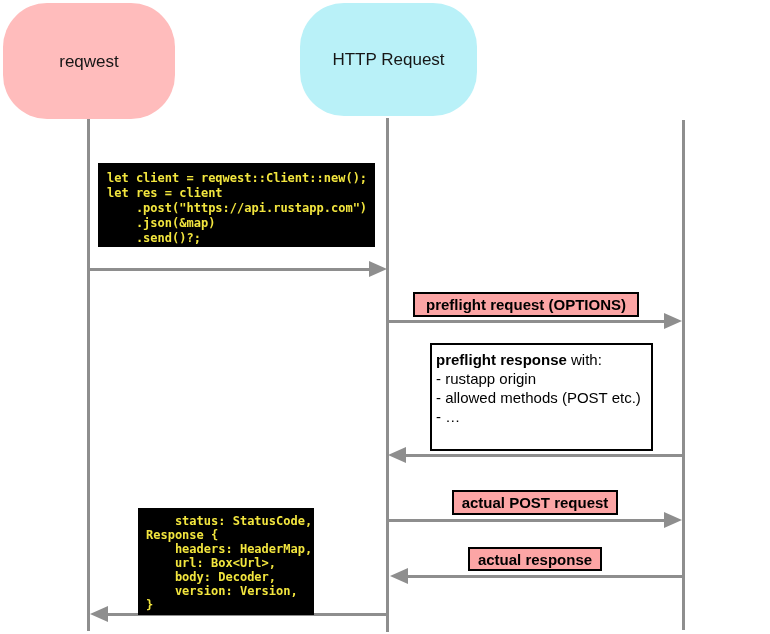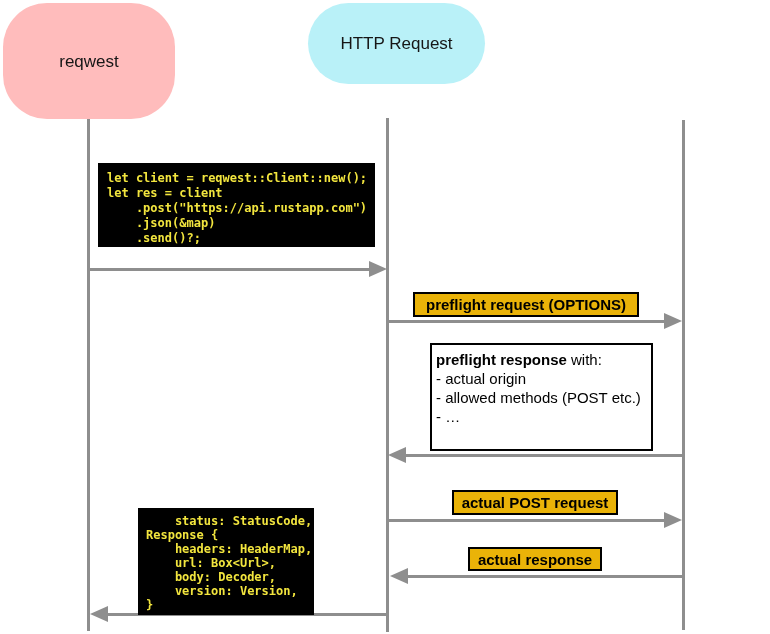--- a/index.html
+++ b/index.html
@@ -17,21 +17,21 @@
     border-radius: 44px;
     display: flex;
     align-items: center;
     justify-content: center;
     text-align: center;
     color: #161616;
     font-size: 17px;
     line-height: 21px;
   }
   .p-reqwest { left: 3px;  top: 3px; width: 172px; height: 116px; background: #ffbcbc; }
-  .p-http    { left: 308px; top: 3px; width: 177px; height: 81px; background: #b9f1f8; }
+  .p-http    { left: 300px; top: 3px; width: 177px; height: 113px; background: #b9f1f8; }
   .p-server  { left: 595px; top: 3px; width: 170px; height: 117px; background: #b6f5c2; }
   
   .lifeline {
     position: absolute;
     width: 3px;
     background: #8e8e8e;
   }
   .ll-reqwest { left: 87px;  top: 119px; height: 512px; }
   .ll-http    { left: 386px; top: 118px; height: 514px; }
   .ll-server  { left: 682px; top: 120px; height: 510px; }
@@ -45,21 +45,21 @@
     position: absolute;
     width: 0; height: 0;
     border-top: 8px solid transparent;
     border-bottom: 8px solid transparent;
   }
   .arrow-head.right { border-left: 18px solid #8e8e8e; }
   .arrow-head.left  { border-right: 18px solid #8e8e8e; }
   
   .msg-label {
     position: absolute;
-    background: #eab308;
+    background: #fca5a5;
     border: 2px solid #000000;
     color: #000000;
     font-weight: bold;
     font-size: 15px;
     display: flex;
     align-items: center;
     justify-content: center;
     white-space: nowrap;
     z-index: 4;
   }
@@ -130,21 +130,21 @@
     <span class="cl">    .json(&amp;map)</span>
     <span class="cl">    .send()?;</span>
   </div>
 
   <div class="msg-label" style="left:413px; top:292px; width:222px; height:21px;">preflight request (OPTIONS)</div>
 
   <div class="note-box" style="left:430px; top:343px; width:211px; height:94px;">
     <div>
       <span class="bold">preflight response</span><span> with:</span>
     </div>
-    <div>- actual origin</div>
+    <div>- rustapp origin</div>
     <div>- allowed methods (POST etc.)</div>
     <div>- …</div>
   </div>
 
   <div class="msg-label" style="left:452px; top:490px; width:162px; height:21px;">actual POST request</div>
 
   <div class="msg-label" style="left:468px; top:547px; width:130px; height:20px;">actual response</div>
 
   <div class="code-block cb-response">
     <span class="cl">    status: StatusCode,</span>

